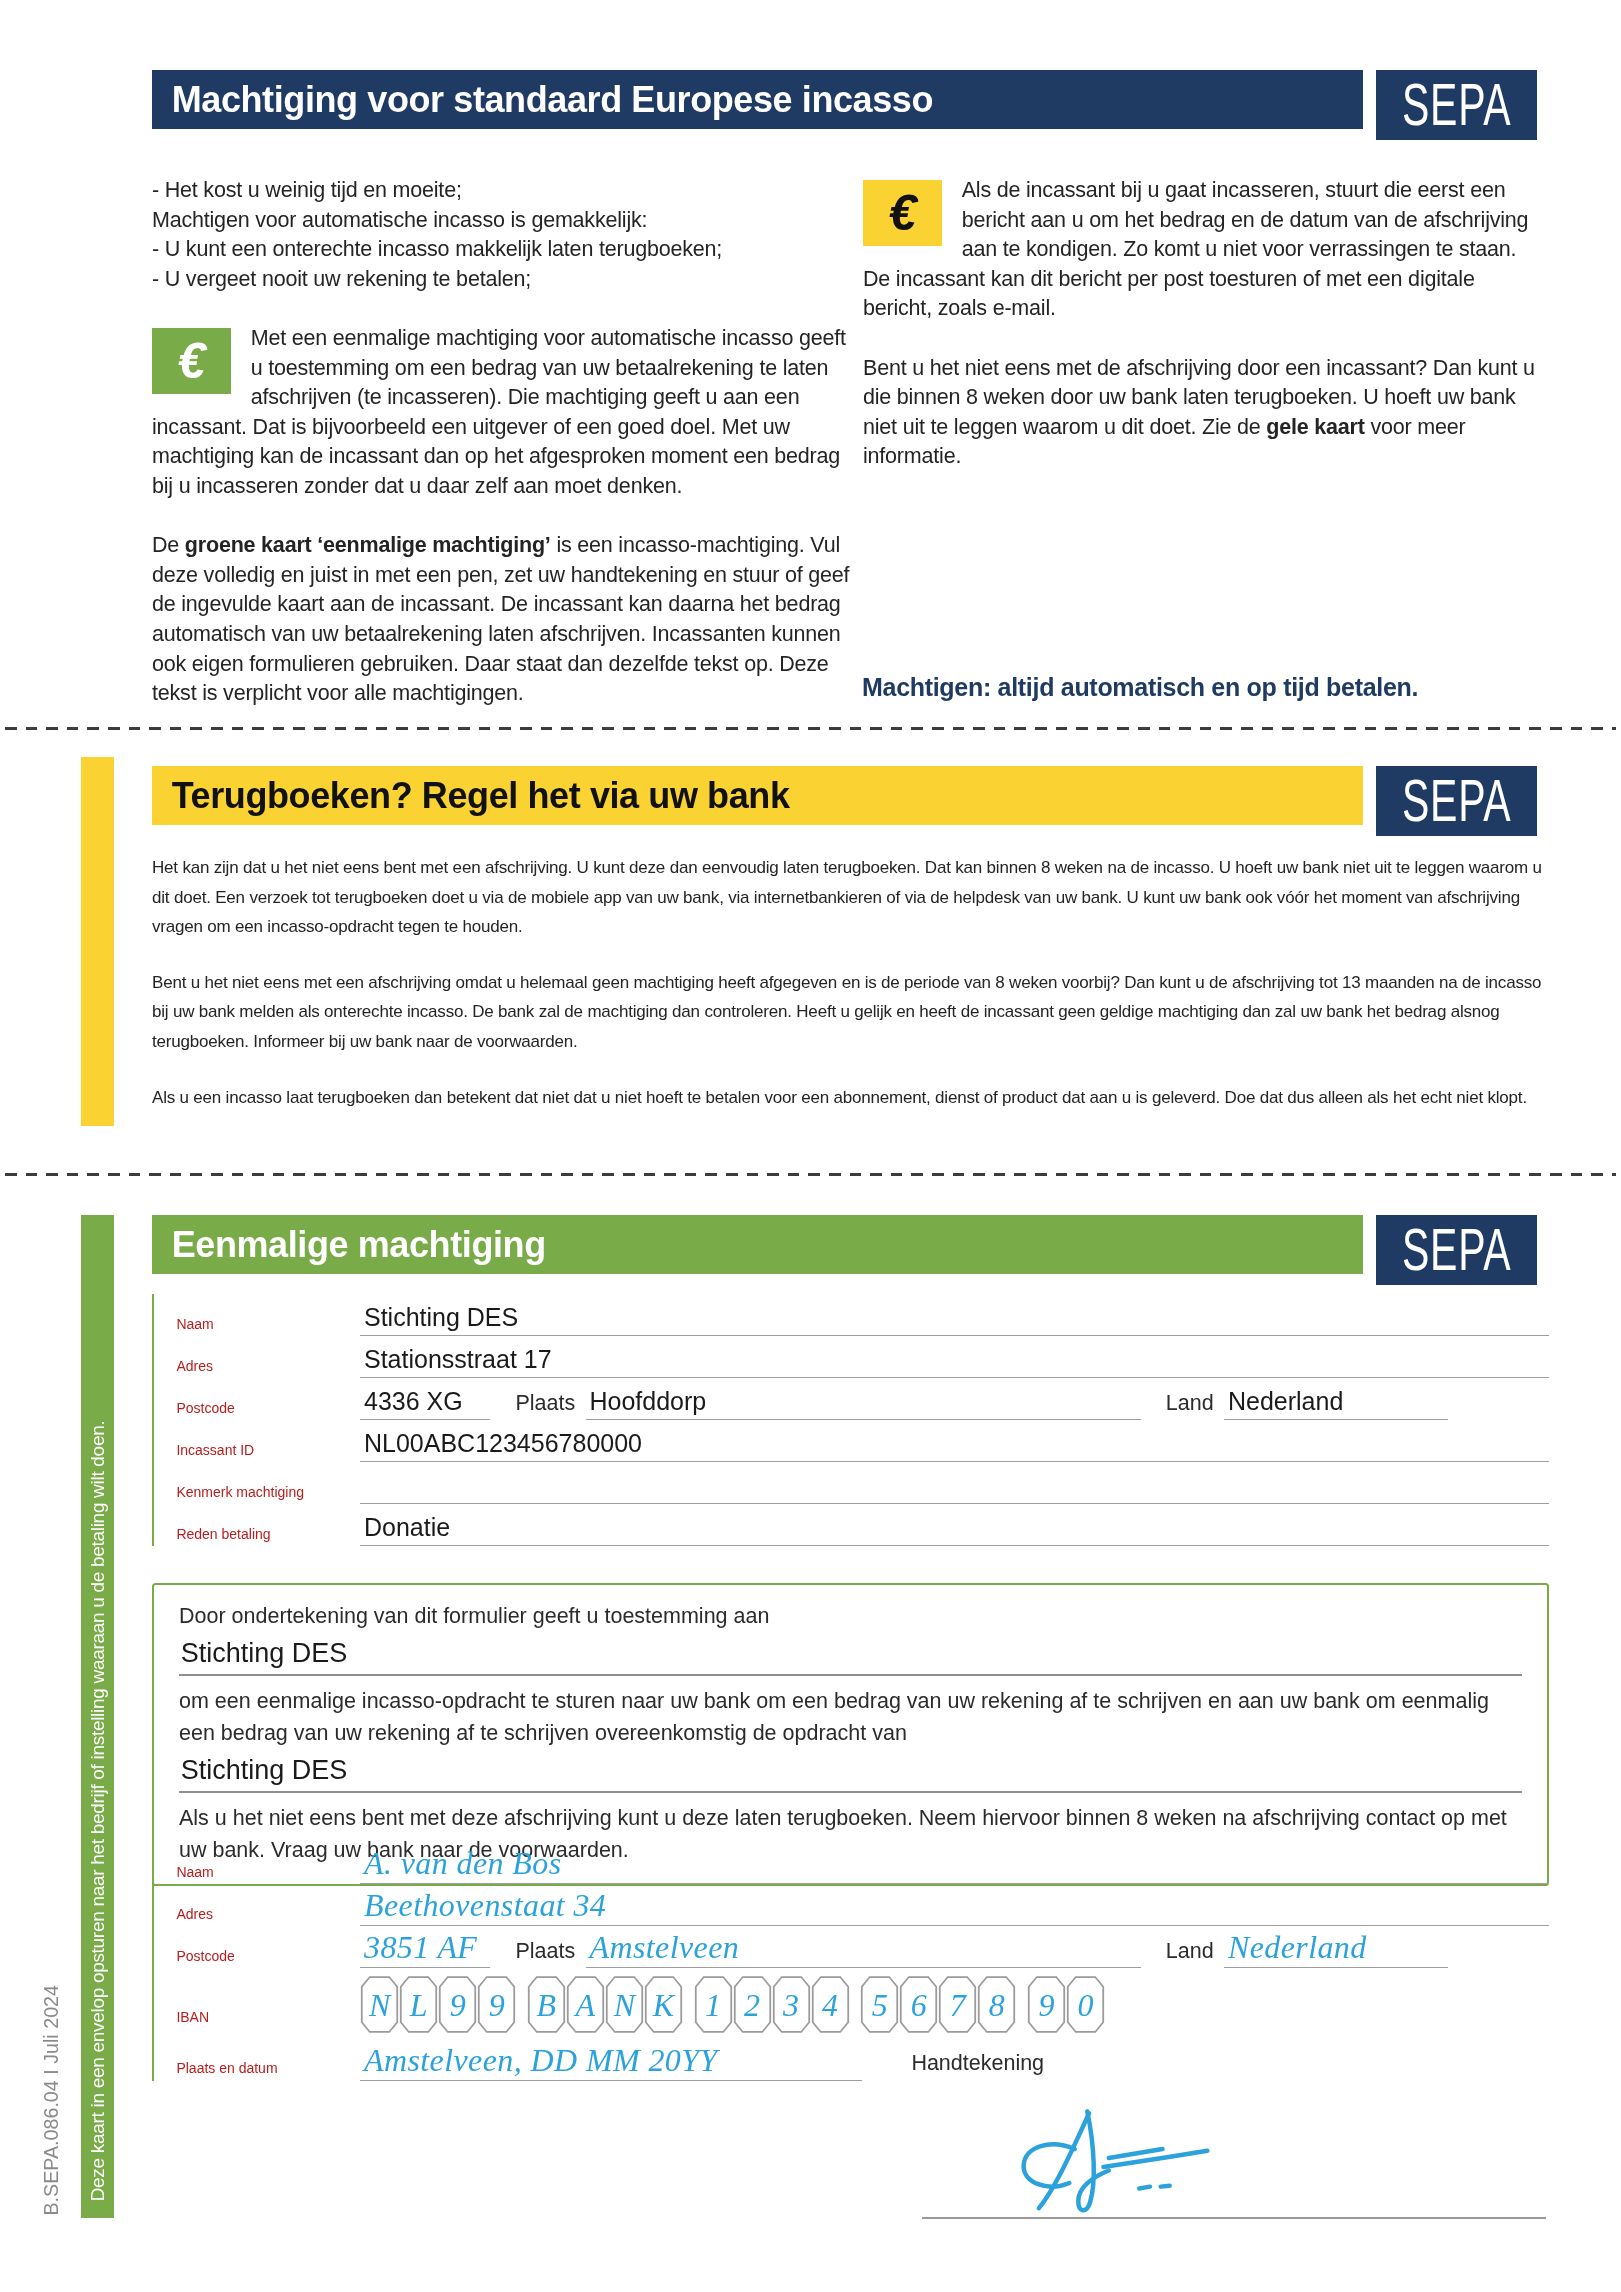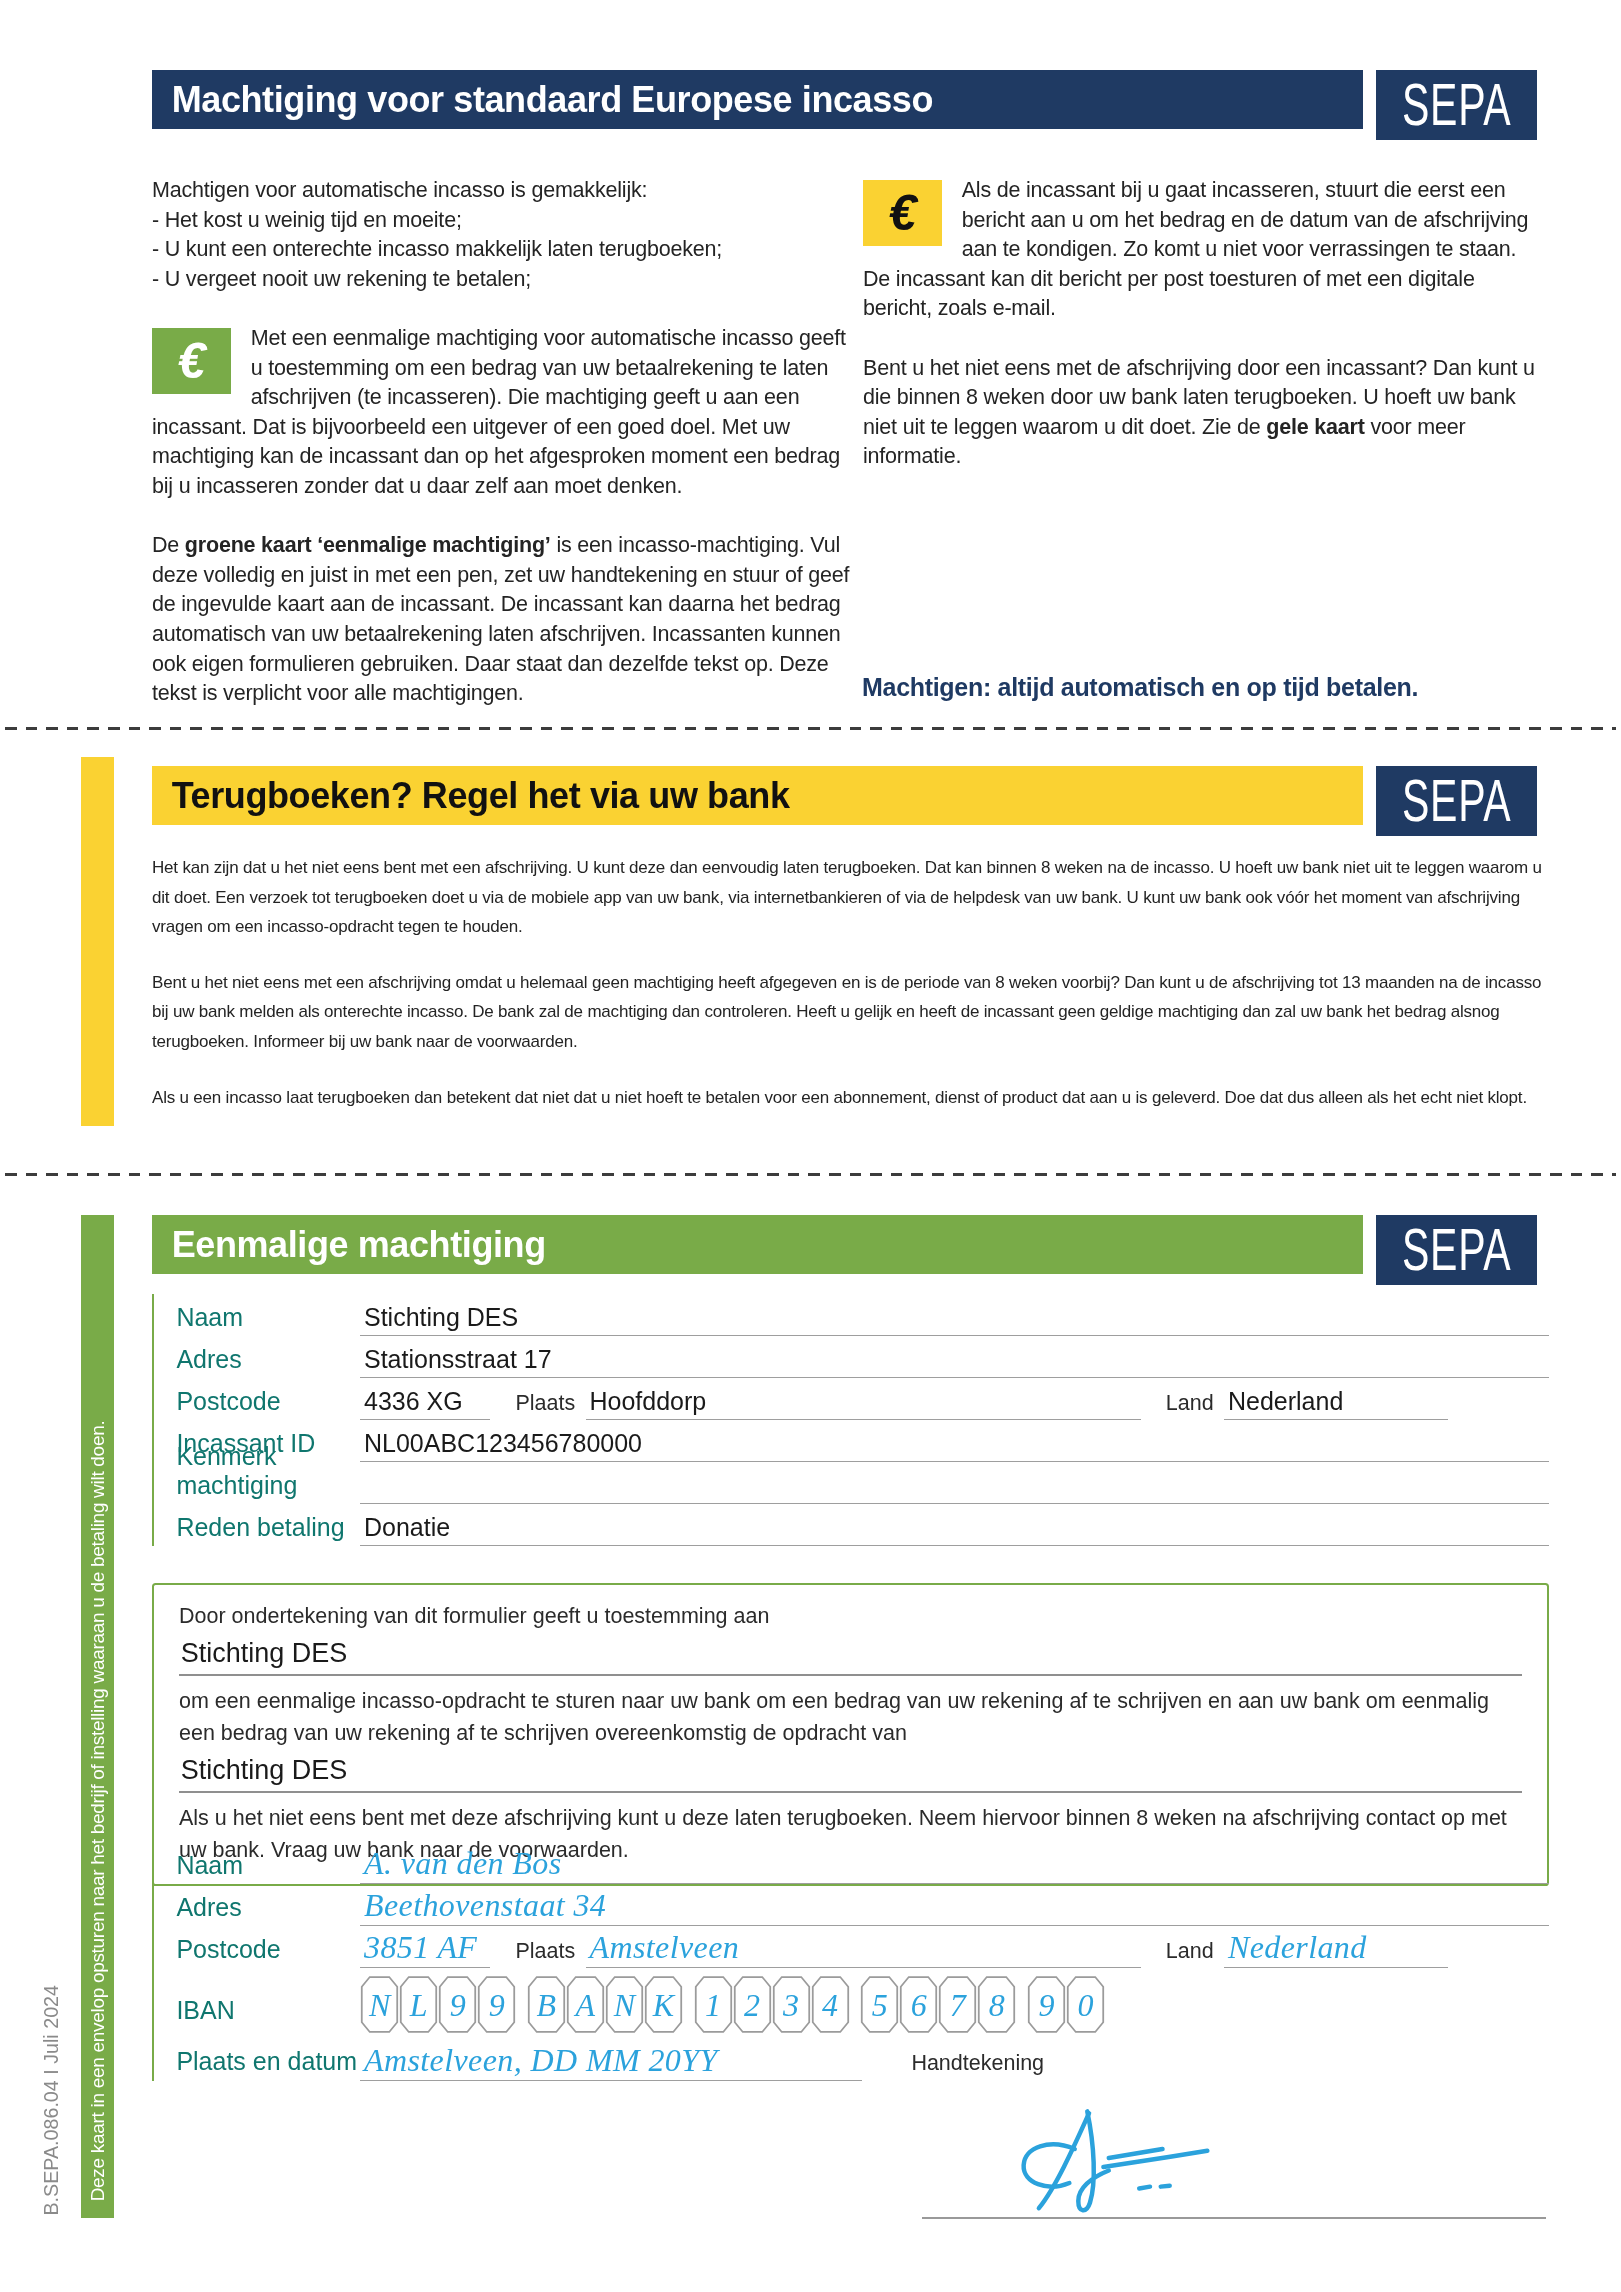--- a/index.html
+++ b/index.html
@@ -48,21 +48,21 @@
   .doc-code{position:absolute;left:38px;top:1934px;height:282px;width:27px;
     display:flex;align-items:flex-end;justify-content:center}
   .doc-code .vtext{color:#8a8a8a;font-size:19.7px}
   
   .sec2-body{position:absolute;left:152px;top:853px;width:1397px;font-size:17px;
     line-height:29.6px;letter-spacing:-0.2px}
   .sec2-body p{margin:0 0 26px}
   
   .form-block{position:absolute;left:152px;width:1397px;border-left:2.7px solid var(--green);padding-left:22.4px}
   .frow{display:flex;align-items:flex-end;height:42px}
-  .flabel{flex:none;width:184px;font-size:25px;color:#0f766e;padding-bottom:4.5px}
+  .flabel{flex:none;width:184px;font-size:14px;color:#b91c1c;padding-bottom:4.5px}
   .fvalue{flex:1;border-bottom:1.8px solid var(--line);font-size:25px;color:#1a1a1a;
     padding:0 3.6px 2.7px;white-space:nowrap;overflow:visible}
   .fvalue.pc{flex:none;width:130px}
   .fvalue.plaats{flex:none;width:555px}
   .fvalue.land{flex:none;width:224px}
   .mid-label{flex:none;font-size:21.5px;color:#2b2b2b;padding:0 10.7px 4.5px 25px}
   .end-gap{flex:none;width:79px}
   .hand{font-family:Liberation Serif, serif;font-style:italic;color:var(--hand);
     font-size:32px;letter-spacing:0.4px;line-height:1}
   
@@ -95,22 +95,22 @@
     <div class="hdr-bar navy">
       <span>Machtiging voor standaard Europese incasso</span>
     </div>
     <div class="sepa-box">
       <span class="sepa-t">SEPA</span>
     </div>
   </div>
 
   <div class="cols">
     <div class="col left">
+      <div>- Het kost u weinig tijd en moeite;</div>
       <div>Machtigen voor automatische incasso is gemakkelijk:</div>
-      <div>- Het kost u weinig tijd en moeite;</div>
       <div>- U kunt een onterechte incasso makkelijk laten terugboeken;</div>
       <div>- U vergeet nooit uw rekening te betalen;</div>
       <div class="para">
         <span class="euro-icon green">
             <i>€</i>
           </span>
         <span>Met een eenmalige machtiging voor automatische incasso geeft u toestemming om een bedrag van uw betaalrekening te laten afschrijven (te incasseren). Die machtiging geeft u aan een incassant. Dat is bijvoorbeeld een uitgever of een goed doel. Met uw machtiging kan de incassant dan op het afgesproken moment een bedrag bij u incasseren zonder dat u daar zelf aan moet denken.</span>
       </div>
       <div class="para">
         <span>De </span><b>groene kaart ‘eenmalige machtiging’</b><span> is een incasso-machtiging. Vul deze volledig en juist in met een pen, zet uw handtekening en stuur of geef de ingevulde kaart aan de incassant. De incassant kan daarna het bedrag automatisch van uw betaalrekening laten afschrijven. Incassanten kunnen ook eigen formulieren gebruiken. Daar staat dan dezelfde tekst op. Deze tekst is verplicht voor alle machtigingen.</span>

